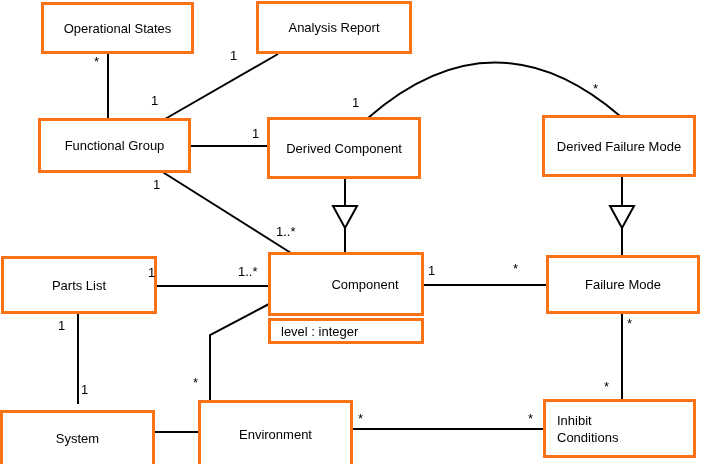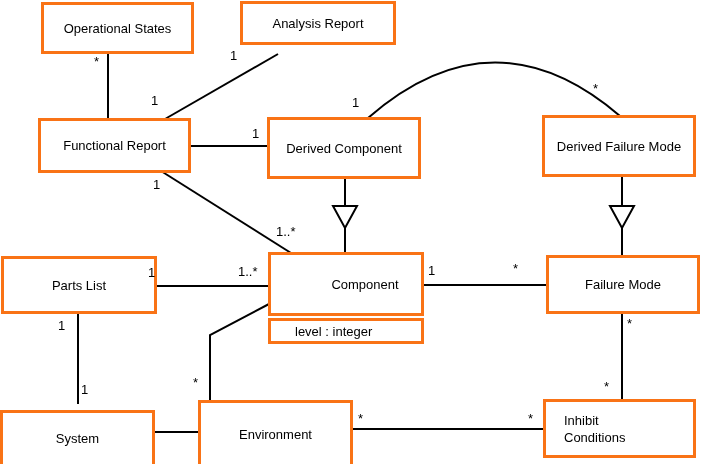--- a/index.html
+++ b/index.html
@@ -29,26 +29,26 @@
     display: flex;
     align-items: center;
     justify-content: center;
     font-size: 13px;
     line-height: 15px;
     text-align: center;
     white-space: nowrap;
   }
   .cls.attr-box {
     justify-content: flex-start;
-    padding-left: 24px;
+    padding-left: 10px;
     text-align: left;
   }
   .cls.wrap-left {
     justify-content: flex-start;
-    padding-left: 18px;
+    padding-left: 11px;
     padding-right: 42px;
     text-align: left;
     white-space: normal;
     line-height: 17px;
   }
   .mult {
     position: absolute;
     font-size: 13px;
     line-height: 13px;
     white-space: nowrap;
@@ -93,26 +93,26 @@
     <g stroke="#000000" stroke-width="2" fill="#ffffff">
       <polygon points="333,206 357,206 345,228"></polygon>
       <polygon points="610,206 634,206 622,228"></polygon>
     </g>
   </svg>
 
   <div class="cls" style="left:41px; top:2px; width:153px; height:52px;">
     <span>Operational States</span>
   </div>
 
-  <div class="cls" style="left:240px; top:1px; width:156px; height:44px;">
+  <div class="cls" style="left:256px; top:1px; width:156px; height:53px;">
     <span>Analysis Report</span>
   </div>
 
   <div class="cls" style="left:38px; top:118px; width:153px; height:55px;">
-    <span>Functional Report</span>
+    <span>Functional Group</span>
   </div>
 
   <div class="cls" style="left:267px; top:117px; width:154px; height:62px;">
     <span>Derived Component</span>
   </div>
 
   <div class="cls" style="left:542px; top:115px; width:154px; height:62px;">
     <span>Derived Failure Mode</span>
   </div>
 

